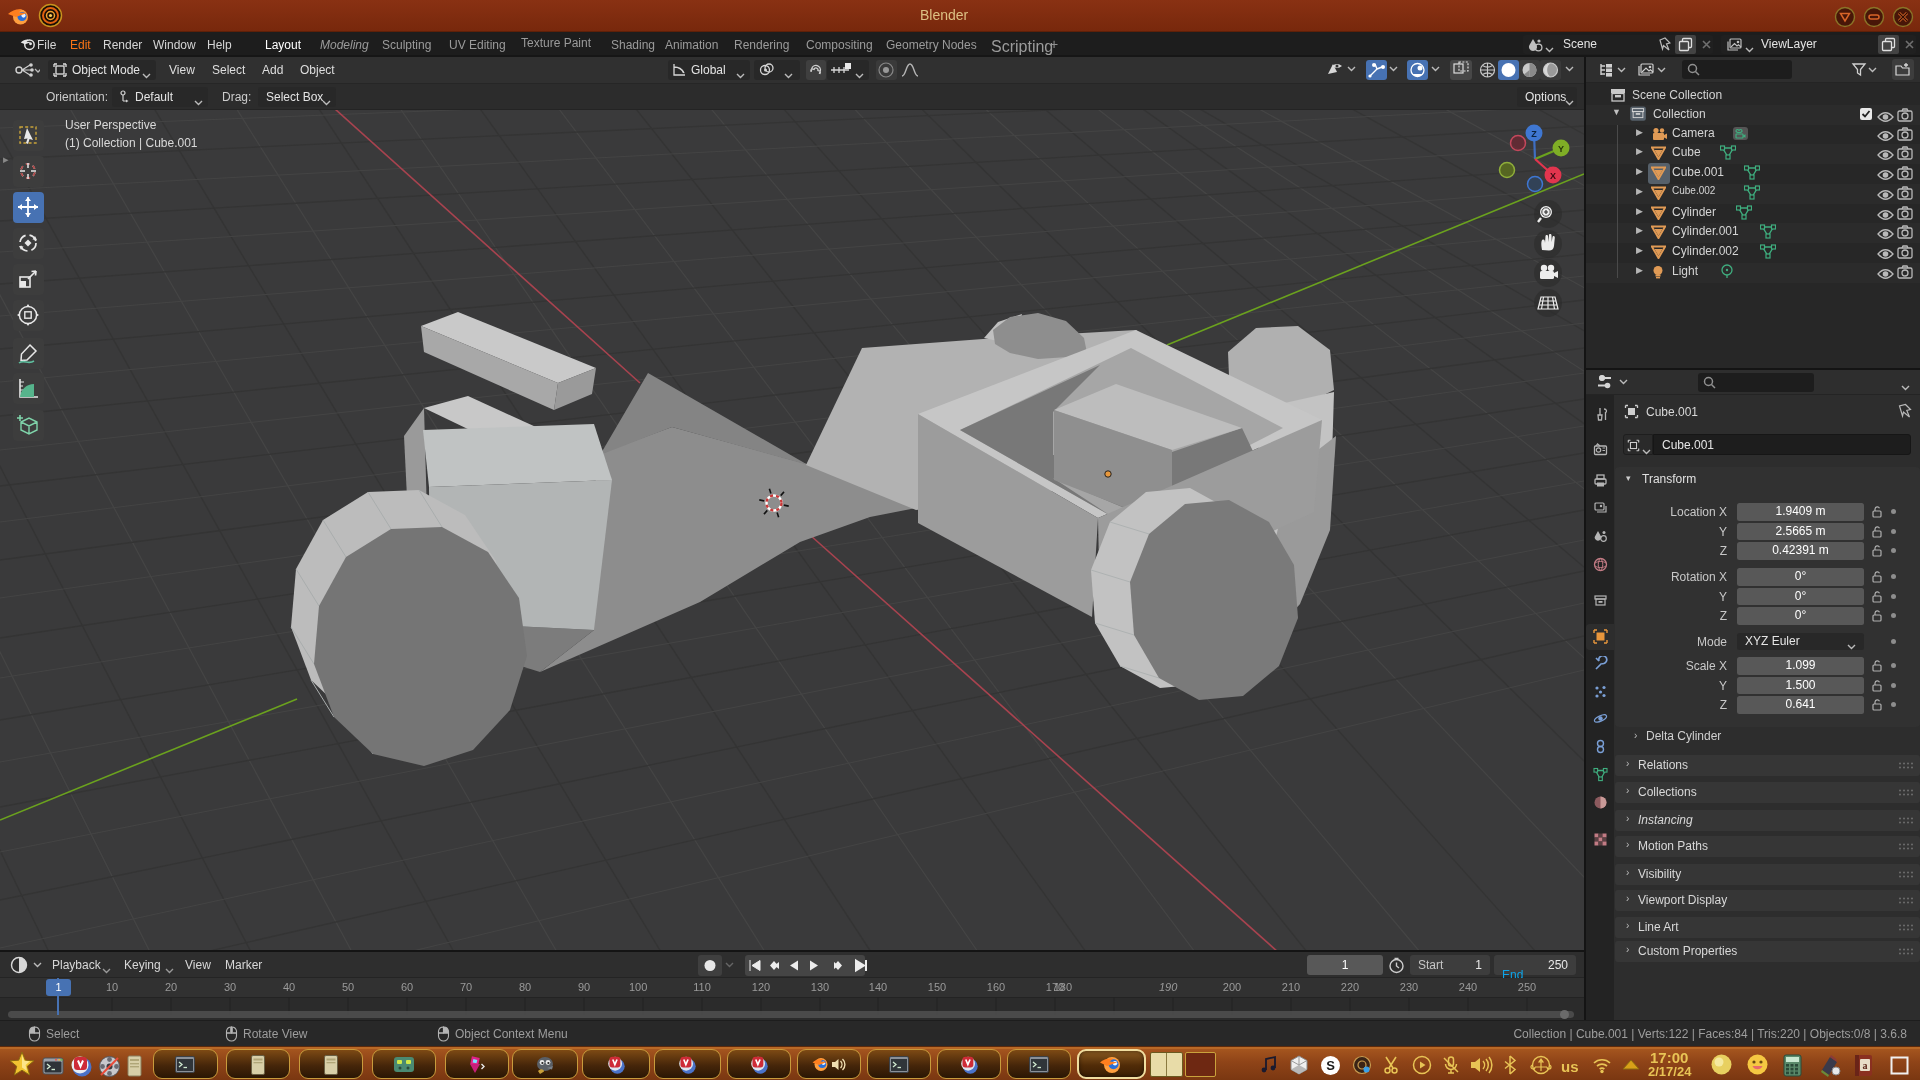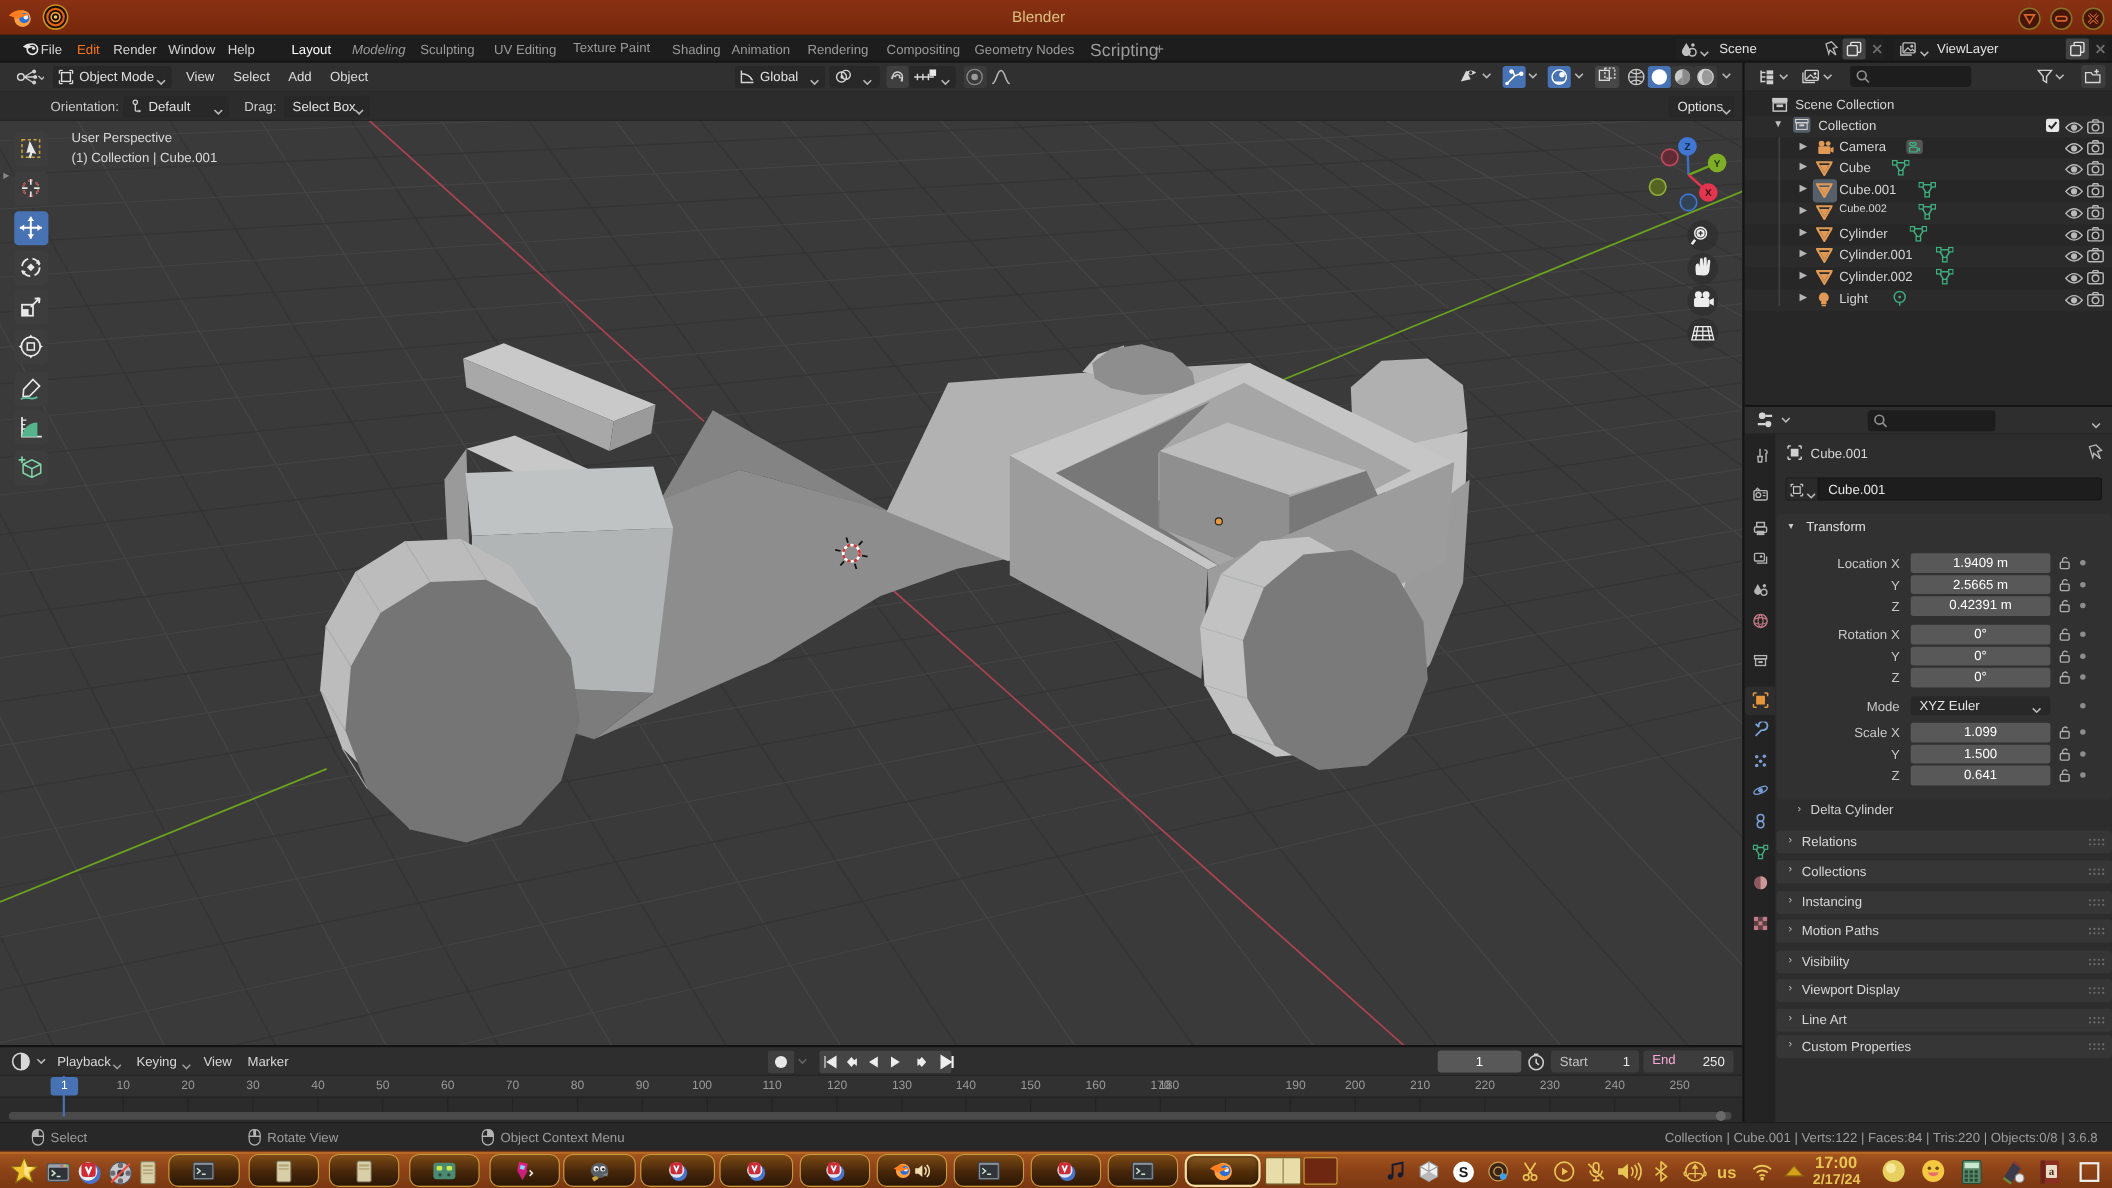--- a/index.html
+++ b/index.html
@@ -471,21 +471,21 @@
 <div class="abs" style="left:1307px;top:3px;width:76px;height:20px;background:#585858;border-radius:3px;text-align:center;font-size:12px;color:#fff;line-height:20px;">1</div>
 <svg class="abs" style="left:1388px;top:5px" width="17" height="17" viewBox="0 0 17 17">
       <circle cx="8.5" cy="9" r="6.5" fill="none" stroke="#cdcdcd" stroke-width="1.4"></circle>
       <path d="M8.5 5.5 L8.5 9 L11 11 M6.5 1.5 L10.5 1.5" stroke="#cdcdcd" stroke-width="1.4" fill="none"></path>
     </svg>
 <div class="abs" style="left:1410px;top:3px;width:80px;height:20px;background:#3d3d3d;border-radius:3px;">
 <div class="txt" style="left:8px;top:3px;font-size:12px;color:#c5c5c5;">Start</div>
       <div class="txt" style="right:8px;top:3px;font-size:12px;color:#e8e8e8;">1</div>
     </div>
 <div class="abs" style="left:1494px;top:3px;width:82px;height:20px;background:#3d3d3d;border-radius:3px;">
-<div class="txt" style="left:8px;top:1px;font-size:12px;color:#f9a8d4;">End</div>
+<div class="txt" style="left:8px;top:13px;font-size:12px;color:#0ea5e9;">End</div>
       <div class="txt" style="right:8px;top:3px;font-size:12px;color:#e8e8e8;">250</div>
     </div>
 <div class="abs" style="left:0;top:26px;width:1584px;height:19px;background:#313131;"></div>
 <div class="txt" style="left:98px;top:29px;width:28px;text-align:center;font-size:11px;color:#9a9a9a;">10</div>
 <div class="txt" style="left:157px;top:29px;width:28px;text-align:center;font-size:11px;color:#9a9a9a;">20</div>
 <div class="txt" style="left:216px;top:29px;width:28px;text-align:center;font-size:11px;color:#9a9a9a;">30</div>
 <div class="txt" style="left:275px;top:29px;width:28px;text-align:center;font-size:11px;color:#9a9a9a;">40</div>
 <div class="txt" style="left:334px;top:29px;width:28px;text-align:center;font-size:11px;color:#9a9a9a;">50</div>
 <div class="txt" style="left:393px;top:29px;width:28px;text-align:center;font-size:11px;color:#9a9a9a;">60</div>
 <div class="txt" style="left:452px;top:29px;width:28px;text-align:center;font-size:11px;color:#9a9a9a;">70</div>
@@ -493,21 +493,21 @@
 <div class="txt" style="left:570px;top:29px;width:28px;text-align:center;font-size:11px;color:#9a9a9a;">90</div>
 <div class="txt" style="left:629px;top:29px;width:28px;text-align:left;font-size:11px;color:#9a9a9a;">100</div>
 <div class="txt" style="left:688px;top:29px;width:28px;text-align:center;font-size:11px;color:#9a9a9a;">110</div>
 <div class="txt" style="left:747px;top:29px;width:28px;text-align:center;font-size:11px;color:#9a9a9a;">120</div>
 <div class="txt" style="left:806px;top:29px;width:28px;text-align:center;font-size:11px;color:#9a9a9a;">130</div>
 <div class="txt" style="left:864px;top:29px;width:28px;text-align:center;font-size:11px;color:#9a9a9a;">140</div>
 <div class="txt" style="left:923px;top:29px;width:28px;text-align:center;font-size:11px;color:#9a9a9a;">150</div>
 <div class="txt" style="left:982px;top:29px;width:28px;text-align:center;font-size:11px;color:#9a9a9a;">160</div>
 <div class="txt" style="left:1041px;top:29px;width:28px;text-align:center;font-size:11px;color:#9a9a9a;">170</div>
 <div class="txt" style="left:1044px;top:29px;width:28px;text-align:right;font-size:11px;color:#9a9a9a;">180</div>
-<div class="txt" style="left:1159px;top:29px;width:28px;text-align:right;font-size:11px;color:#9a9a9a;">190</div>
+<div class="txt" style="left:1159px;top:29px;width:28px;text-align:left;font-size:11px;color:#9a9a9a;font-style:italic;">190</div>
 <div class="txt" style="left:1218px;top:29px;width:28px;text-align:center;font-size:11px;color:#9a9a9a;">200</div>
 <div class="txt" style="left:1277px;top:29px;width:28px;text-align:center;font-size:11px;color:#9a9a9a;">210</div>
 <div class="txt" style="left:1336px;top:29px;width:28px;text-align:center;font-size:11px;color:#9a9a9a;">220</div>
 <div class="txt" style="left:1395px;top:29px;width:28px;text-align:center;font-size:11px;color:#9a9a9a;">230</div>
 <div class="txt" style="left:1454px;top:29px;width:28px;text-align:center;font-size:11px;color:#9a9a9a;">240</div>
 <div class="txt" style="left:1513px;top:29px;width:28px;text-align:center;font-size:11px;color:#9a9a9a;">250</div>
 <div class="abs" style="left:0;top:45px;width:1584px;height:18px;background:#2b2b2b;border-top:1px solid #232323;"></div>
 <svg class="abs" style="left:0;top:45px" width="1584" height="18" viewBox="0 0 1584 18">
       <line x1="112" y1="0" x2="112" y2="18" stroke="#232323" stroke-width="1"></line>
       <line x1="171" y1="0" x2="171" y2="18" stroke="#232323" stroke-width="1"></line>
@@ -997,21 +997,21 @@
       <circle cx="6" cy="2.5" r="1" fill="#6d6d6d"></circle>
       <circle cx="10" cy="2.5" r="1" fill="#6d6d6d"></circle>
       <circle cx="14" cy="2.5" r="1" fill="#6d6d6d"></circle>
       <circle cx="2" cy="6.5" r="1" fill="#6d6d6d"></circle>
       <circle cx="6" cy="6.5" r="1" fill="#6d6d6d"></circle>
       <circle cx="10" cy="6.5" r="1" fill="#6d6d6d"></circle>
       <circle cx="14" cy="6.5" r="1" fill="#6d6d6d"></circle>
     </svg>
 <div class="abs" style="left:29px;top:440px;width:305px;height:21px;background:#363636;border-radius:3px;"></div>
 <div class="txt" style="left:40px;top:443px;font-size:10px;color:#bbb;">›</div>
-<div class="txt" style="left:52px;top:443px;font-size:12px;color:#d8d8d8;">Instancing</div>
+<div class="txt" style="left:52px;top:443px;font-size:12px;color:#d8d8d8;font-style:italic;">Instancing</div>
 <svg class="abs" style="left:312px;top:446px" width="18" height="10" viewBox="0 0 18 10">
       <circle cx="2" cy="2.5" r="1" fill="#6d6d6d"></circle>
       <circle cx="6" cy="2.5" r="1" fill="#6d6d6d"></circle>
       <circle cx="10" cy="2.5" r="1" fill="#6d6d6d"></circle>
       <circle cx="14" cy="2.5" r="1" fill="#6d6d6d"></circle>
       <circle cx="2" cy="6.5" r="1" fill="#6d6d6d"></circle>
       <circle cx="6" cy="6.5" r="1" fill="#6d6d6d"></circle>
       <circle cx="10" cy="6.5" r="1" fill="#6d6d6d"></circle>
       <circle cx="14" cy="6.5" r="1" fill="#6d6d6d"></circle>
     </svg>

